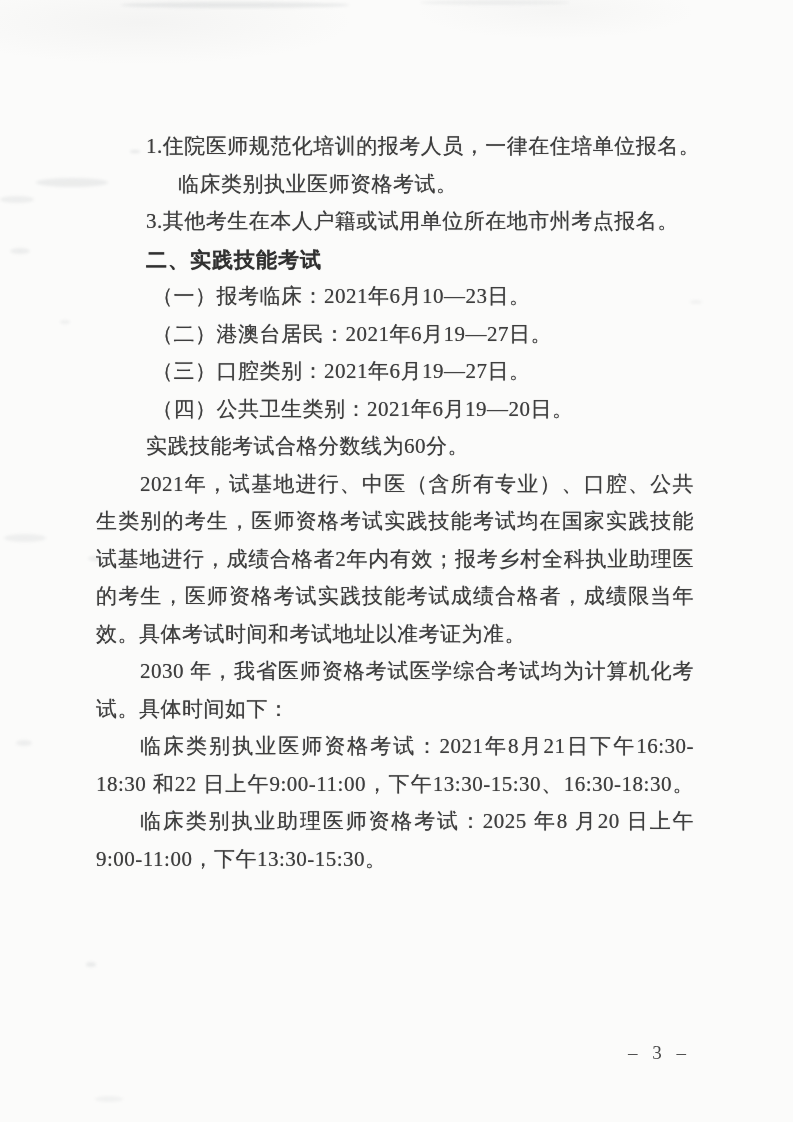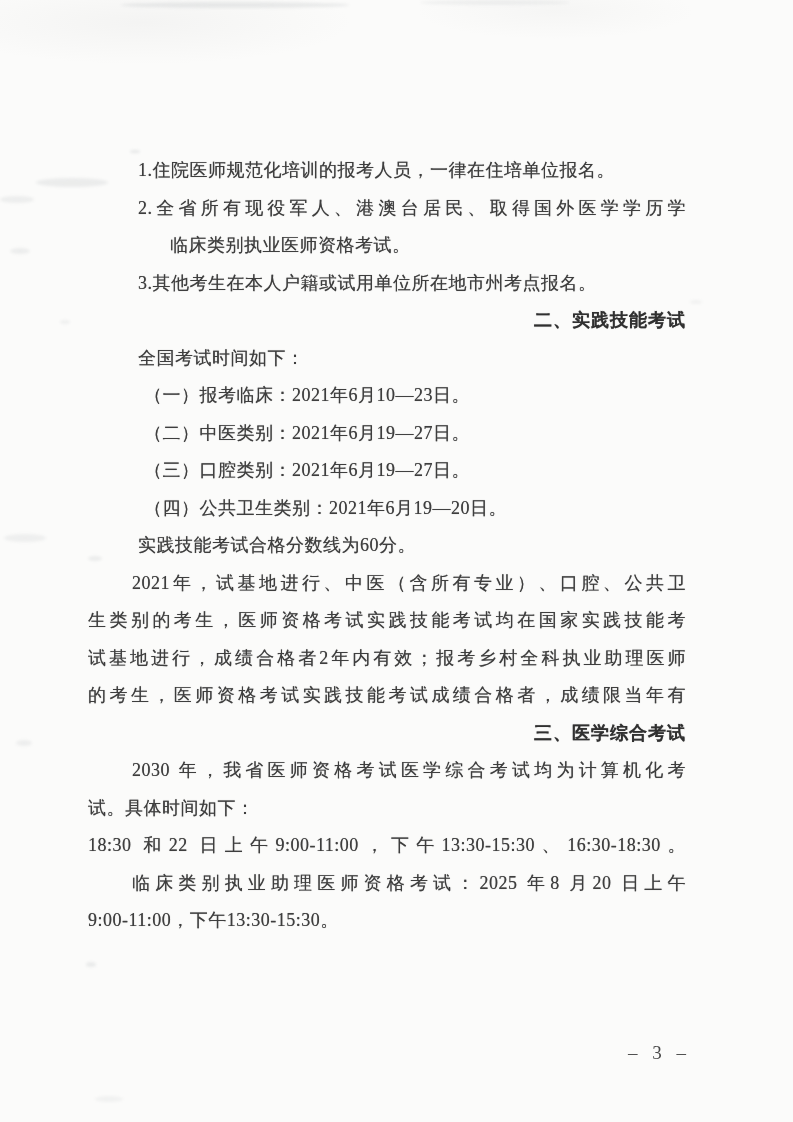--- a/index.html
+++ b/index.html
@@ -9,41 +9,39 @@
     font-family:"Liberation Serif","DejaVu Serif",serif;
   }
   #page{
     position:absolute;inset:0;
     background:
       radial-gradient(ellipse 300px 60px at 18% 2%, rgba(180,180,180,0.10), transparent 70%),
       radial-gradient(ellipse 200px 40px at 70% 1%, rgba(180,180,180,0.08), transparent 70%),
       #fbfbfa;
   }
   #content{
-    position:absolute;left:88px;top:128px;width:598px;
+    position:absolute;left:96px;top:128px;width:598px;
     color:#3e3e3e;
-    font-size:18px;line-height:37.5px;
+    font-size:21px;line-height:37.5px;
     letter-spacing:0.5px;
     text-shadow:0 0 0.7px rgba(70,70,70,0.75);
     white-space:nowrap;
-    margin-top:24px;
   }
   .ln{height:37.5px;}
   
   .list  {margin-left:50px;}   
   .hang  {margin-left:82px;}   
   .paren {margin-left:56px;}   
   .pfirst{margin-left:44px;}   
   .flush {margin-left:0;}      
   .hd{
     font-weight:700;
     font-family:"Liberation Sans","DejaVu Sans",sans-serif;
     color:#303030;
     letter-spacing:1px;
-    text-align:right;
   }
   .j{ 
     white-space:normal;
     text-align:justify;
     text-align-last:justify;
     overflow:hidden;
   }
   #footer{
     position:absolute;left:628px;top:1042px;
     font-size:19px;letter-spacing:5px;color:#4a4a4a;
@@ -79,36 +77,35 @@
   <span class="noise n7"></span>
   <span class="noise n8"></span>
   <span class="noise n9"></span>
   <span class="noise n10"></span>
   <span class="noise n11"></span>
   <span class="noise n12"></span>
   <span class="noise n13"></span>
 
   <div id="content">
     <div class="ln list">1.住院医师规范化培训的报考人员，一律在住培单位报名。</div>
-    <div class="ln list j">2.全省所有现役军人、港澳台居民、取得国外医学学历学</div>
     <div class="ln hang">临床类别执业医师资格考试。</div>
     <div class="ln list">3.其他考生在本人户籍或试用单位所在地市州考点报名。</div>
     <div class="ln list hd">二、实践技能考试</div>
-    <div class="ln list">全国考试时间如下：</div>
     <div class="ln paren">（一）报考临床：2021年6月10—23日。</div>
-    <div class="ln paren">（二）中医类别：2021年6月19—27日。</div>
+    <div class="ln paren">（二）港澳台居民：2021年6月19—27日。</div>
     <div class="ln paren">（三）口腔类别：2021年6月19—27日。</div>
     <div class="ln paren">（四）公共卫生类别：2021年6月19—20日。</div>
     <div class="ln list">实践技能考试合格分数线为60分。</div>
     <div class="ln pfirst j">2021年，试基地进行、中医（含所有专业）、口腔、公共卫</div>
     <div class="ln flush j">生类别的考生，医师资格考试实践技能考试均在国家实践技能考</div>
     <div class="ln flush j">试基地进行，成绩合格者2年内有效；报考乡村全科执业助理医师</div>
     <div class="ln flush j">的考生，医师资格考试实践技能考试成绩合格者，成绩限当年有</div>
-    <div class="ln list hd">三、医学综合考试</div>
+    <div class="ln flush">效。具体考试时间和考试地址以准考证为准。</div>
     <div class="ln pfirst j">2030 年，我省医师资格考试医学综合考试均为计算机化考</div>
     <div class="ln flush">试。具体时间如下：</div>
+    <div class="ln pfirst j">临床类别执业医师资格考试：2021年8月21日下午16:30-</div>
     <div class="ln flush j">18:30 和22 日上午9:00-11:00，下午13:30-15:30、16:30-18:30。</div>
     <div class="ln pfirst j">临床类别执业助理医师资格考试：2025 年8 月20 日上午</div>
     <div class="ln flush">9:00-11:00，下午13:30-15:30。</div>
   </div>
 
   <div id="footer">– 3 –</div>
 </div>
 
 </body></html>

